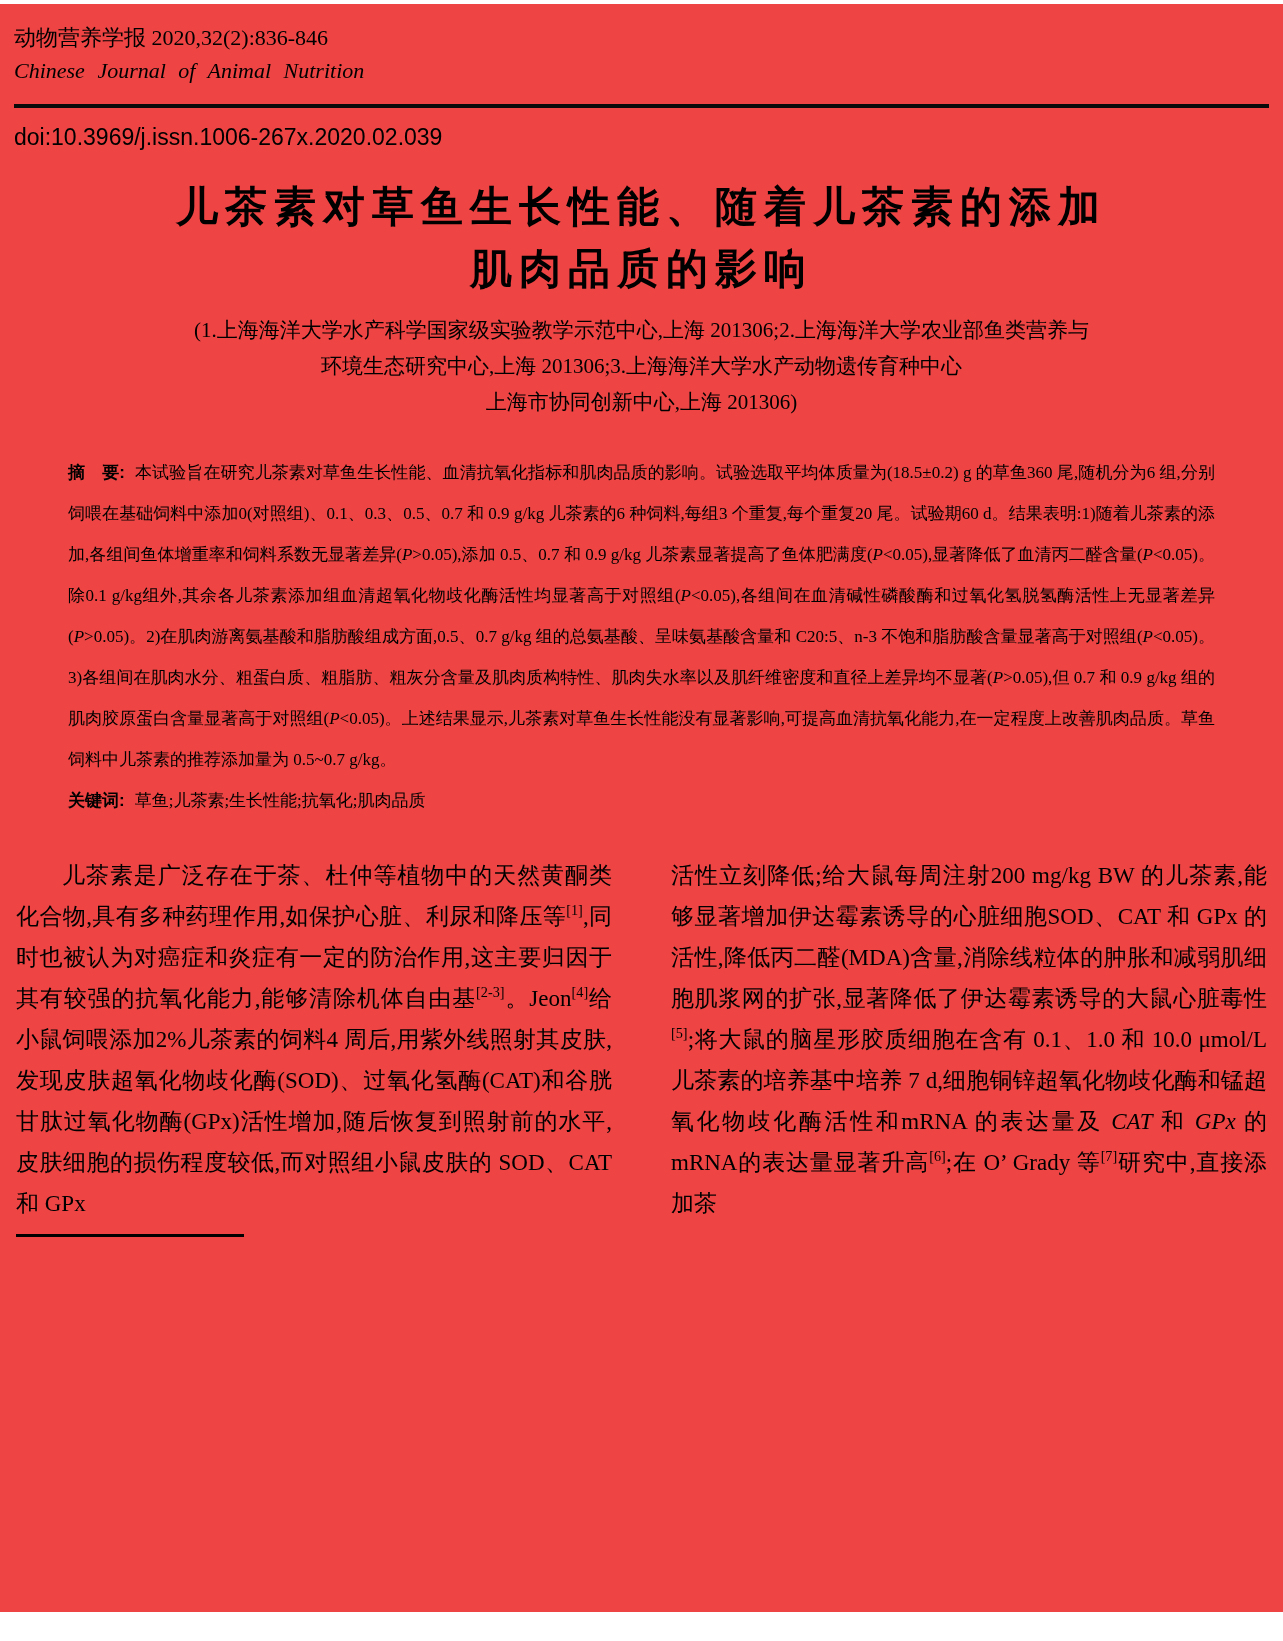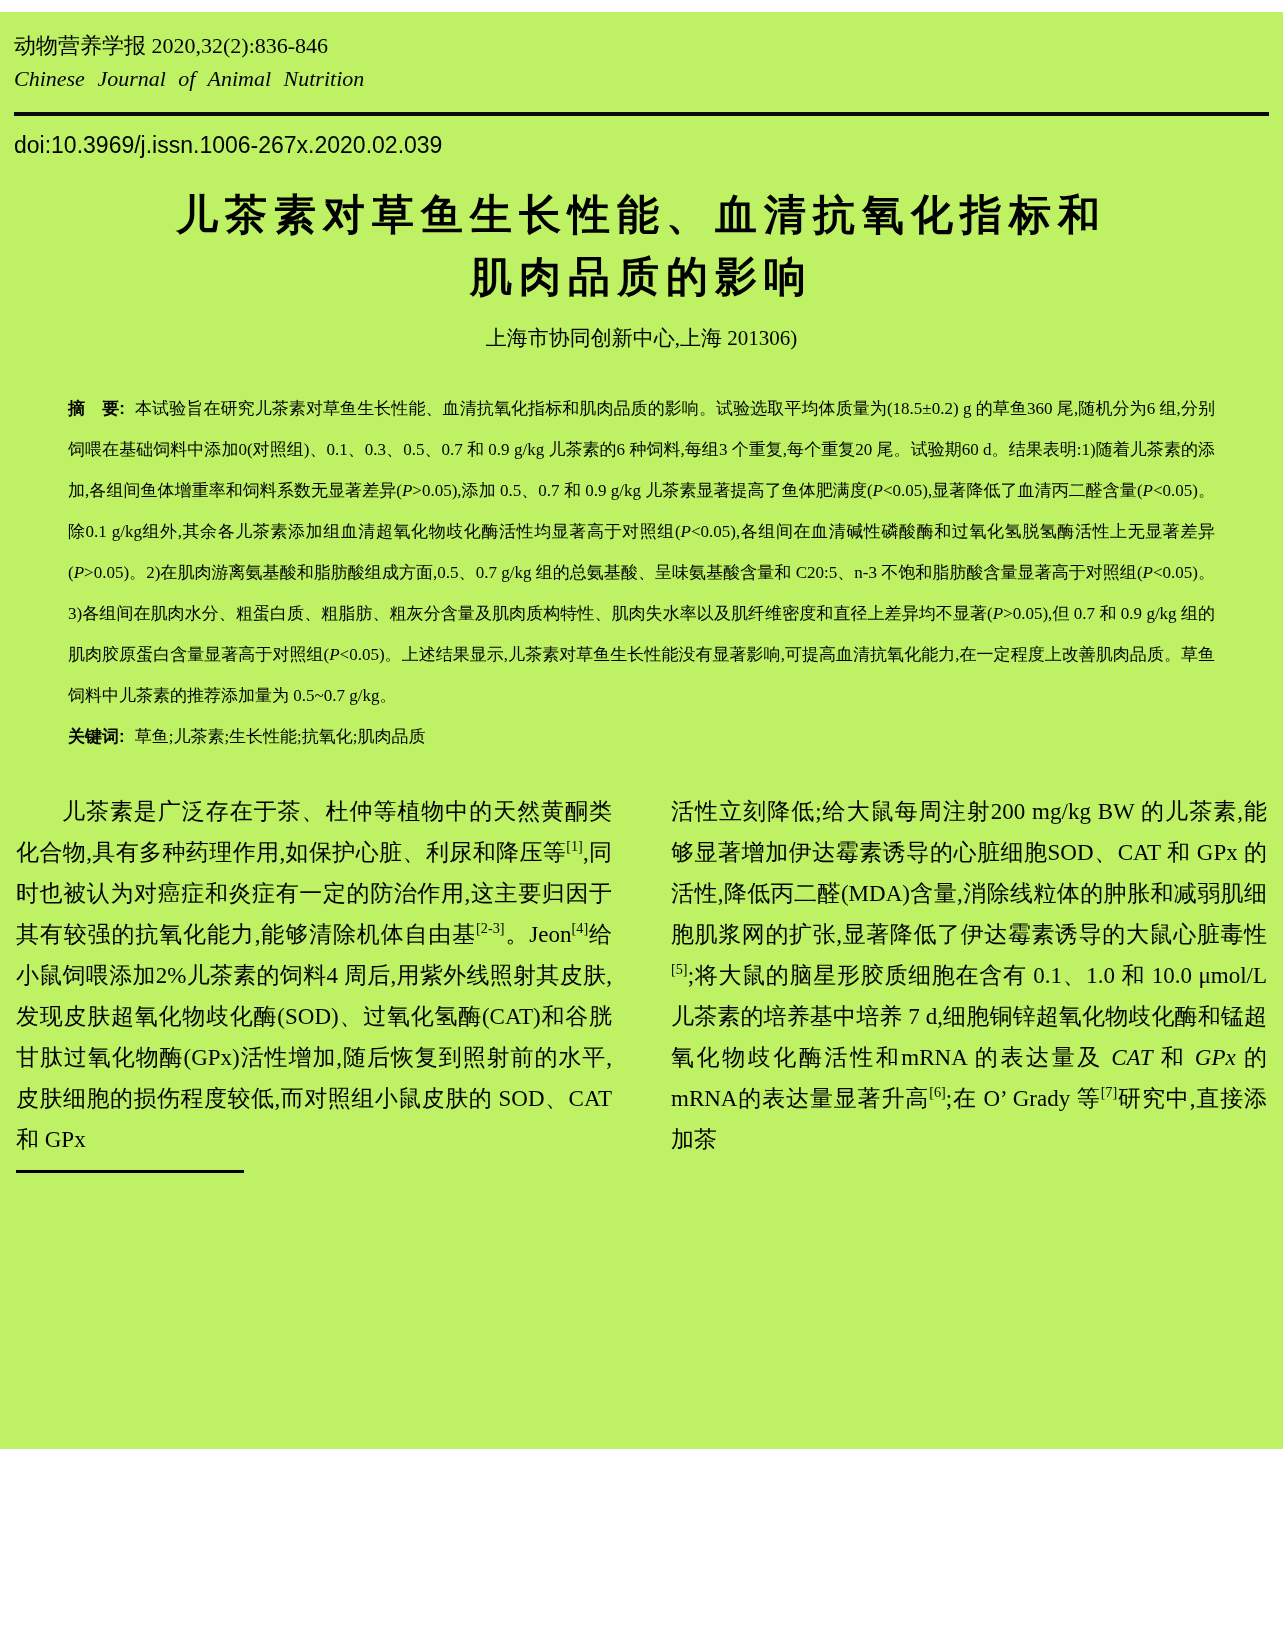--- a/index.html
+++ b/index.html
@@ -1,22 +1,22 @@
 <!DOCTYPE html>
 <html><head>
 <meta charset="utf-8">
 <style>
   html,body{margin:0;padding:0;background:#ffffff;}
   .page{
     position:relative;
-    width:1283px;height:1437px;
-    margin:12px auto;
+    width:1283px;height:1608px;
+    margin:4px auto;
     box-sizing:border-box;
     padding-top:18px;
-    background:#bef264;
+    background:#ef4444;
     color:#000;
     overflow:hidden;
   }
   .header{margin:0 14px;}
   .journal-cn{font-size:22px;line-height:32px;font-family:"Liberation Serif","DejaVu Serif",serif;}
   .journal-en{font-size:22px;line-height:34px;font-style:italic;word-spacing:7px;font-family:"Liberation Serif","DejaVu Serif",serif;}
   .header-rule{margin:16px 14px 0 14px;height:4px;background:#0a0a0a;}
   .doi{margin:14px 14px 0 14px;font-size:23px;line-height:30px;font-family:"Liberation Sans","DejaVu Sans",sans-serif;}
   .article-title{
     margin-top:24px;text-align:center;
@@ -70,26 +70,28 @@
   <div class="header">
     <div class="journal-cn">动物营养学报 2020,32(2):836-846</div>
     <div class="journal-en">Chinese Journal of Animal Nutrition</div>
   </div>
 
   <div class="header-rule"></div>
 
   <div class="doi">doi:10.3969/j.issn.1006-267x.2020.02.039</div>
 
   <h1 class="article-title" style="margin-bottom:0;">
-    <div>儿茶素对草鱼生长性能、血清抗氧化指标和</div>
+    <div>儿茶素对草鱼生长性能、随着儿茶素的添加</div>
     <div>肌肉品质的影响</div>
   </h1>
 
 
   <div class="affiliations">
+    <div>(1.上海海洋大学水产科学国家级实验教学示范中心,上海 201306;2.上海海洋大学农业部鱼类营养与</div>
+    <div>环境生态研究中心,上海 201306;3.上海海洋大学水产动物遗传育种中心</div>
     <div>上海市协同创新中心,上海 201306)</div>
   </div>
 
   <div class="abstract-block">
     <p><b class="hei">摘　要:</b><span><span>本试验旨在研究儿茶素对草鱼生长性能、血清抗氧化指标和肌肉品质的影响。试验选取平均体质量为(18.5±0.2) g 的草鱼360 尾,随机分为6 组,分别饲喂在基础饲料中添加0(对照组)、0.1、0.3、0.5、0.7 和 0.9 g/kg 儿茶素的6 种饲料,每组3 个重复,每个重复20 尾。试验期60 d。结果表明:1)随着儿茶素的添加,各组间鱼体增重率和饲料系数无显著差异(</span><span class="it">P</span><span>&gt;0.05),添加 0.5、0.7 和 0.9 g/kg 儿茶素显著提高了鱼体肥满度(</span><span class="it">P</span><span>&lt;0.05),显著降低了血清丙二醛含量(</span><span class="it">P</span><span>&lt;0.05)。除0.1 g/kg组外,其余各儿茶素添加组血清超氧化物歧化酶活性均显著高于对照组(</span><span class="it">P</span><span>&lt;0.05),各组间在血清碱性磷酸酶和过氧化氢脱氢酶活性上无显著差异(</span><span class="it">P</span><span>&gt;0.05)。2)在肌肉游离氨基酸和脂肪酸组成方面,0.5、0.7 g/kg 组的总氨基酸、呈味氨基酸含量和 C20:5、n-3 不饱和脂肪酸含量显著高于对照组(</span><span class="it">P</span><span>&lt;0.05)。3)各组间在肌肉水分、粗蛋白质、粗脂肪、粗灰分含量及肌肉质构特性、肌肉失水率以及肌纤维密度和直径上差异均不显著(</span><span class="it">P</span><span>&gt;0.05),但 0.7 和 0.9 g/kg 组的肌肉胶原蛋白含量显著高于对照组(</span><span class="it">P</span><span>&lt;0.05)。上述结果显示,儿茶素对草鱼生长性能没有显著影响,可提高血清抗氧化能力,在一定程度上改善肌肉品质。草鱼饲料中儿茶素的推荐添加量为 0.5~0.7 g/kg。</span></span></p>
     <p><b class="hei">关键词:</b><span>草鱼;儿茶素;生长性能;抗氧化;肌肉品质</span></p>
   </div>
 
 
   <div class="body-cols">

